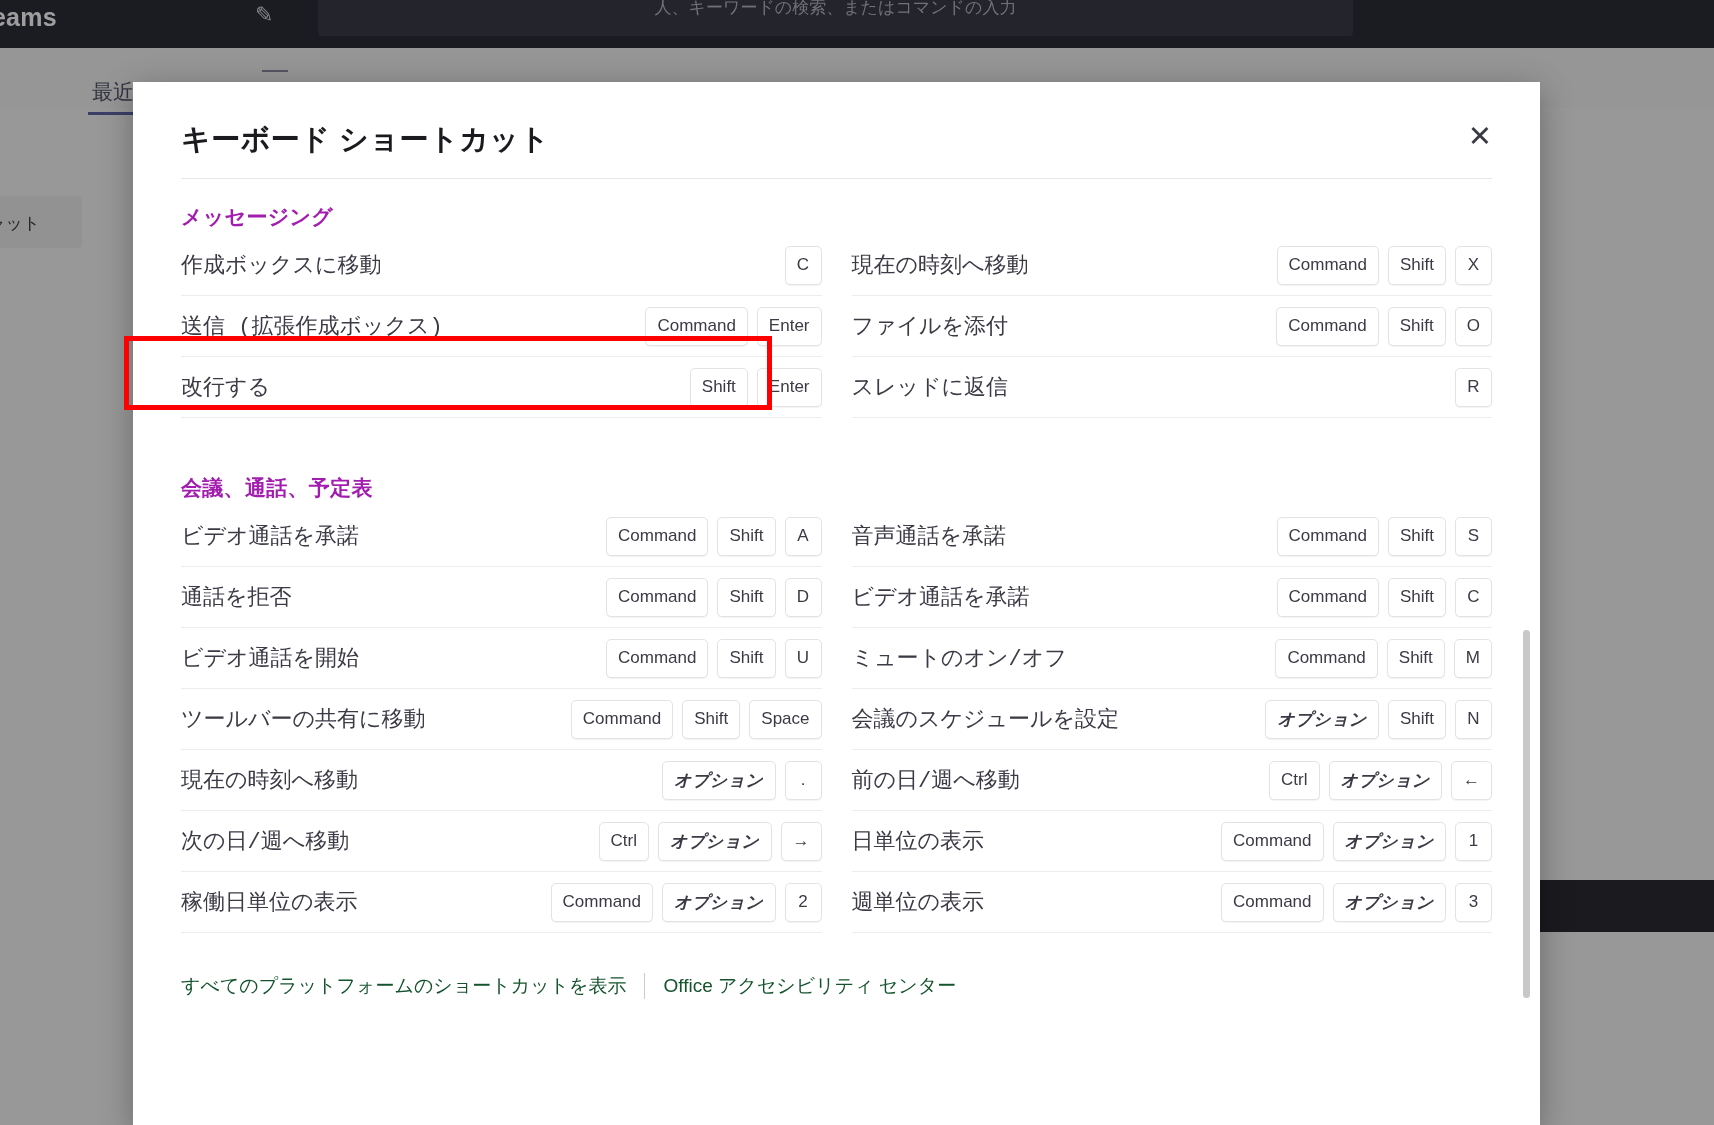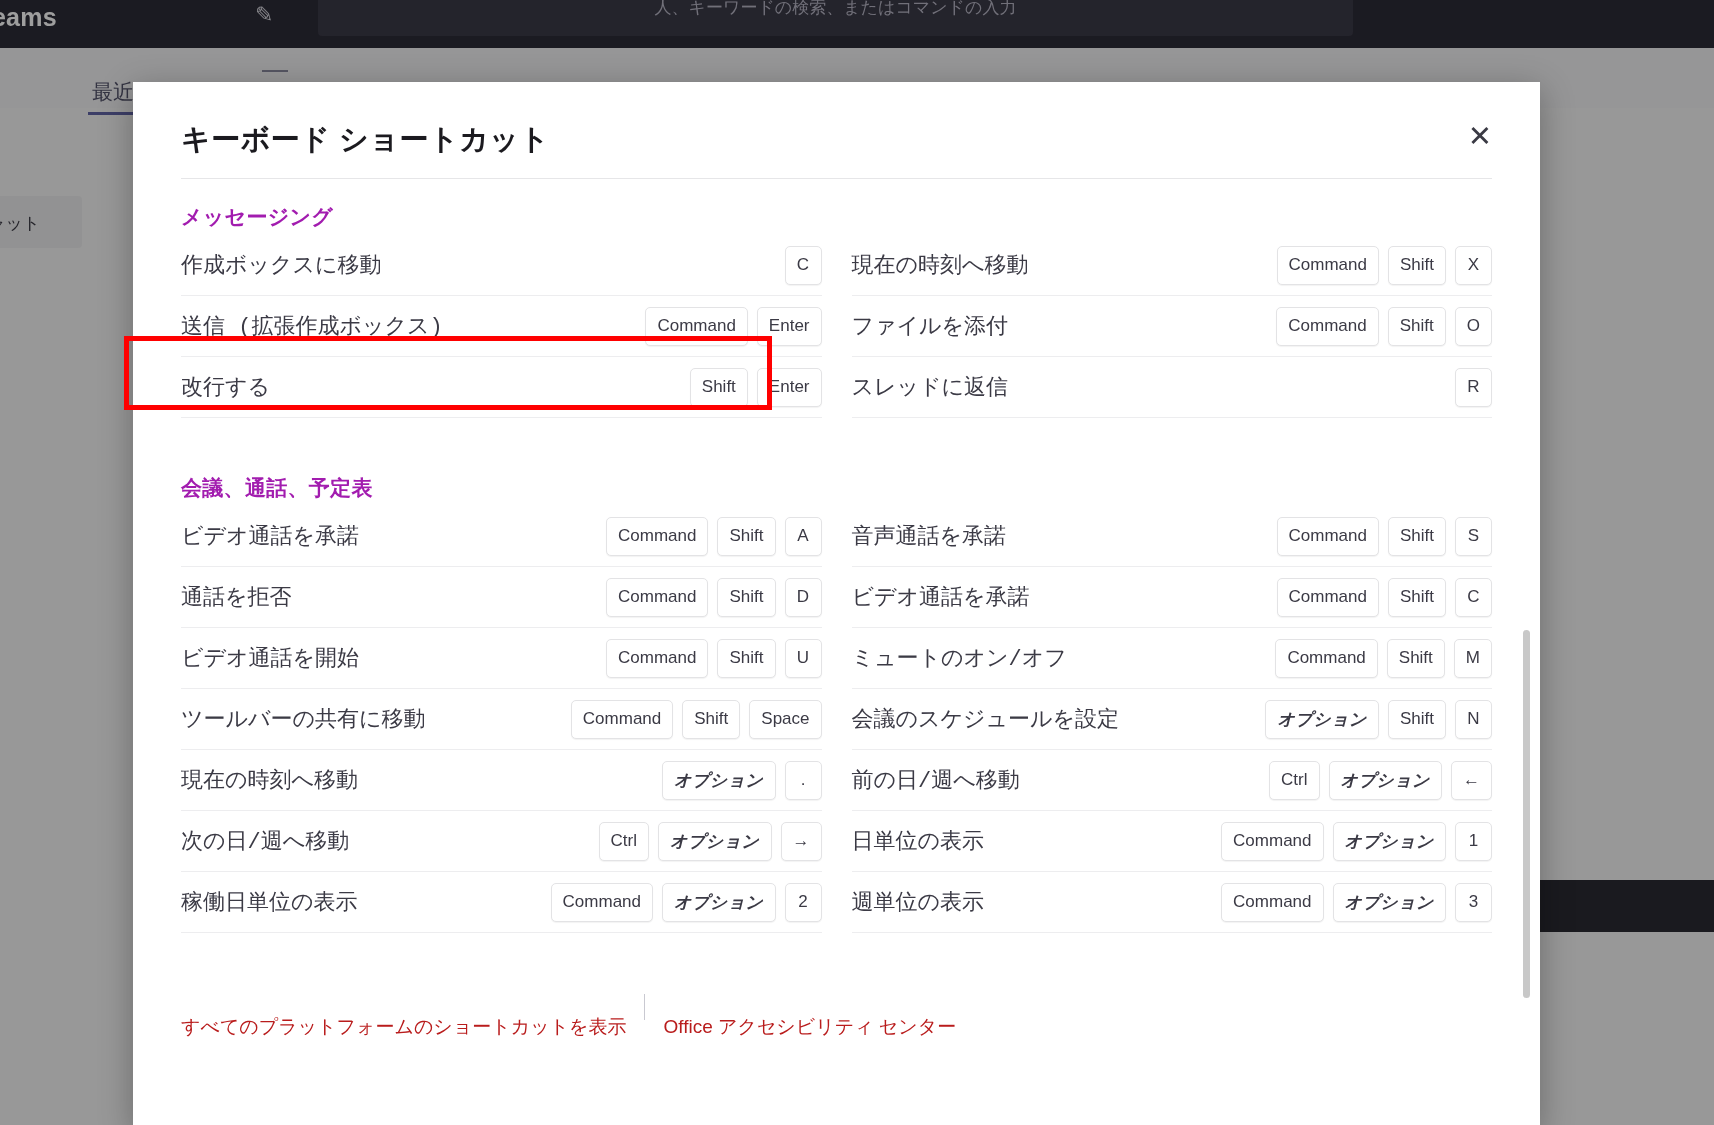--- a/index.html
+++ b/index.html
@@ -165,23 +165,22 @@
     z-index: 30;
   }
 
   
   .dlg-footer {
     margin-top: 40px;
     padding: 0 48px;
     display: flex; align-items: center; gap: 18px;
   }
   .footer-link {
-    color: #b91c1c; font-size: 19px; text-decoration: none;
+    color: #14532d; font-size: 19px; text-decoration: none;
     cursor: pointer;
-    margin-top: 41px;
   }
   .footer-sep {
     width: 1px; height: 26px; background: #c9c9d1;
   }
 
   
   #dlg-scrollbar {
     position: absolute; right: 10px; top: 548px;
     width: 7px; height: 368px;
     background: #c8c8c8; border-radius: 4px;

